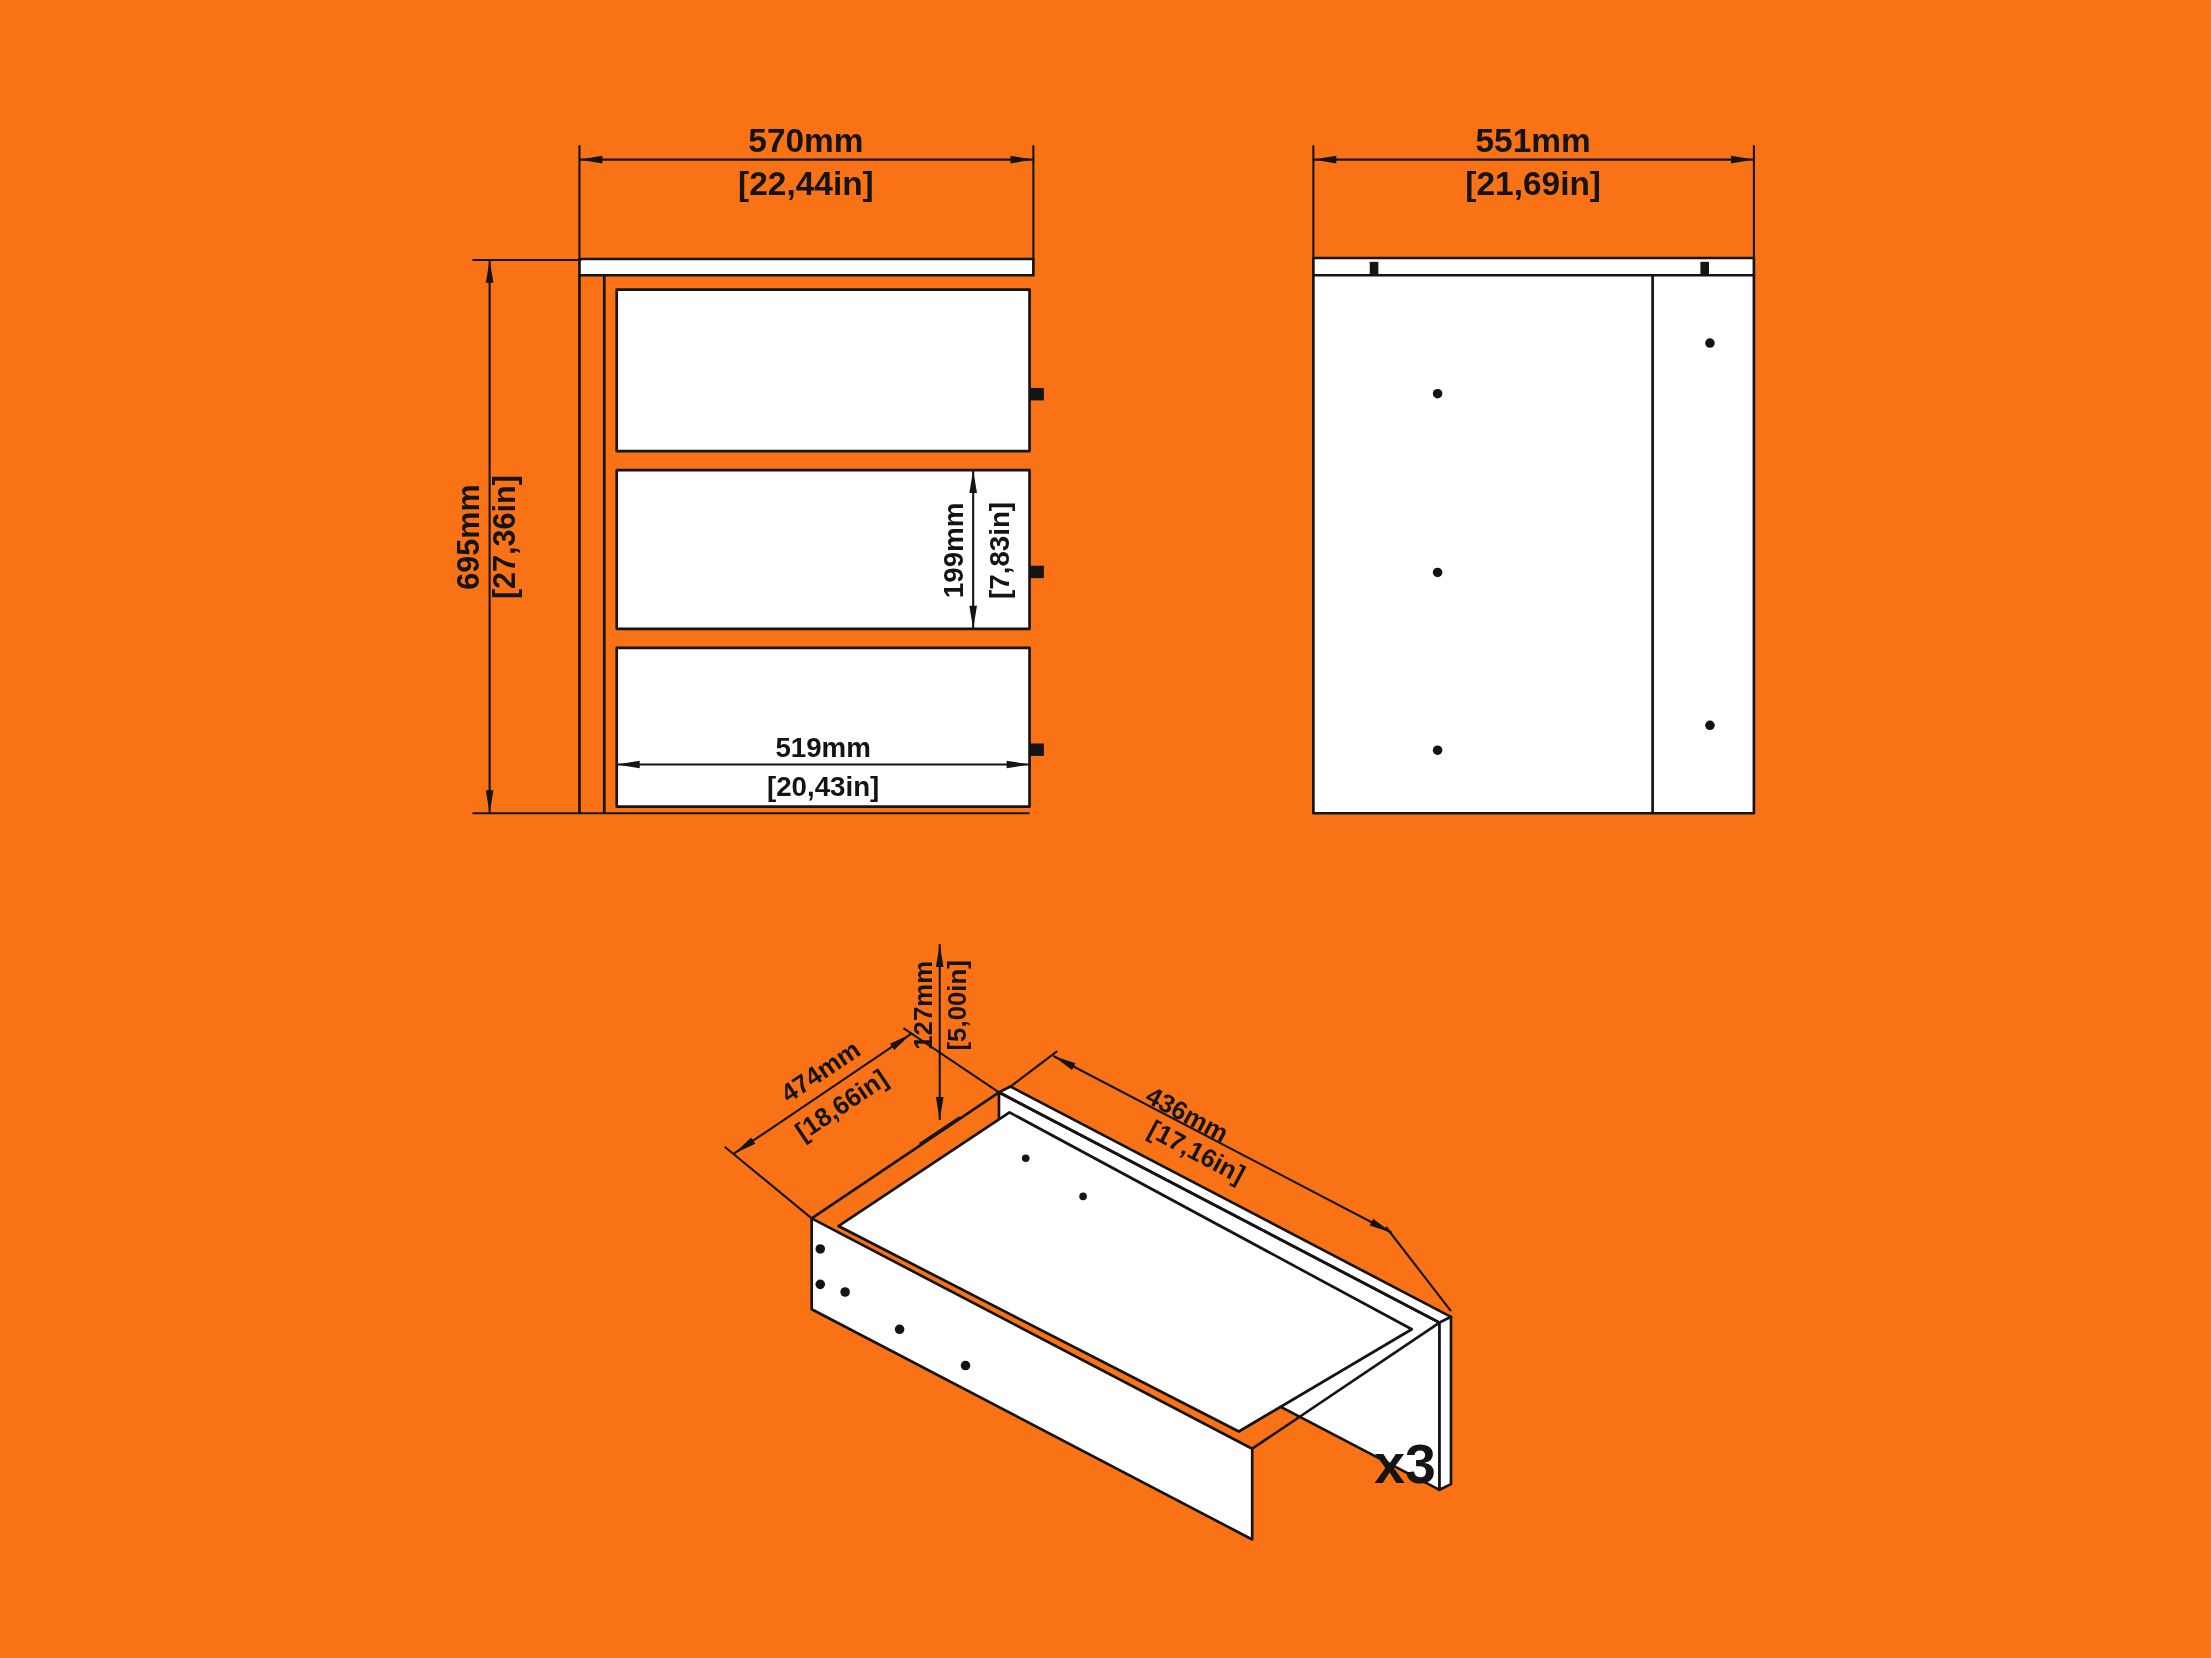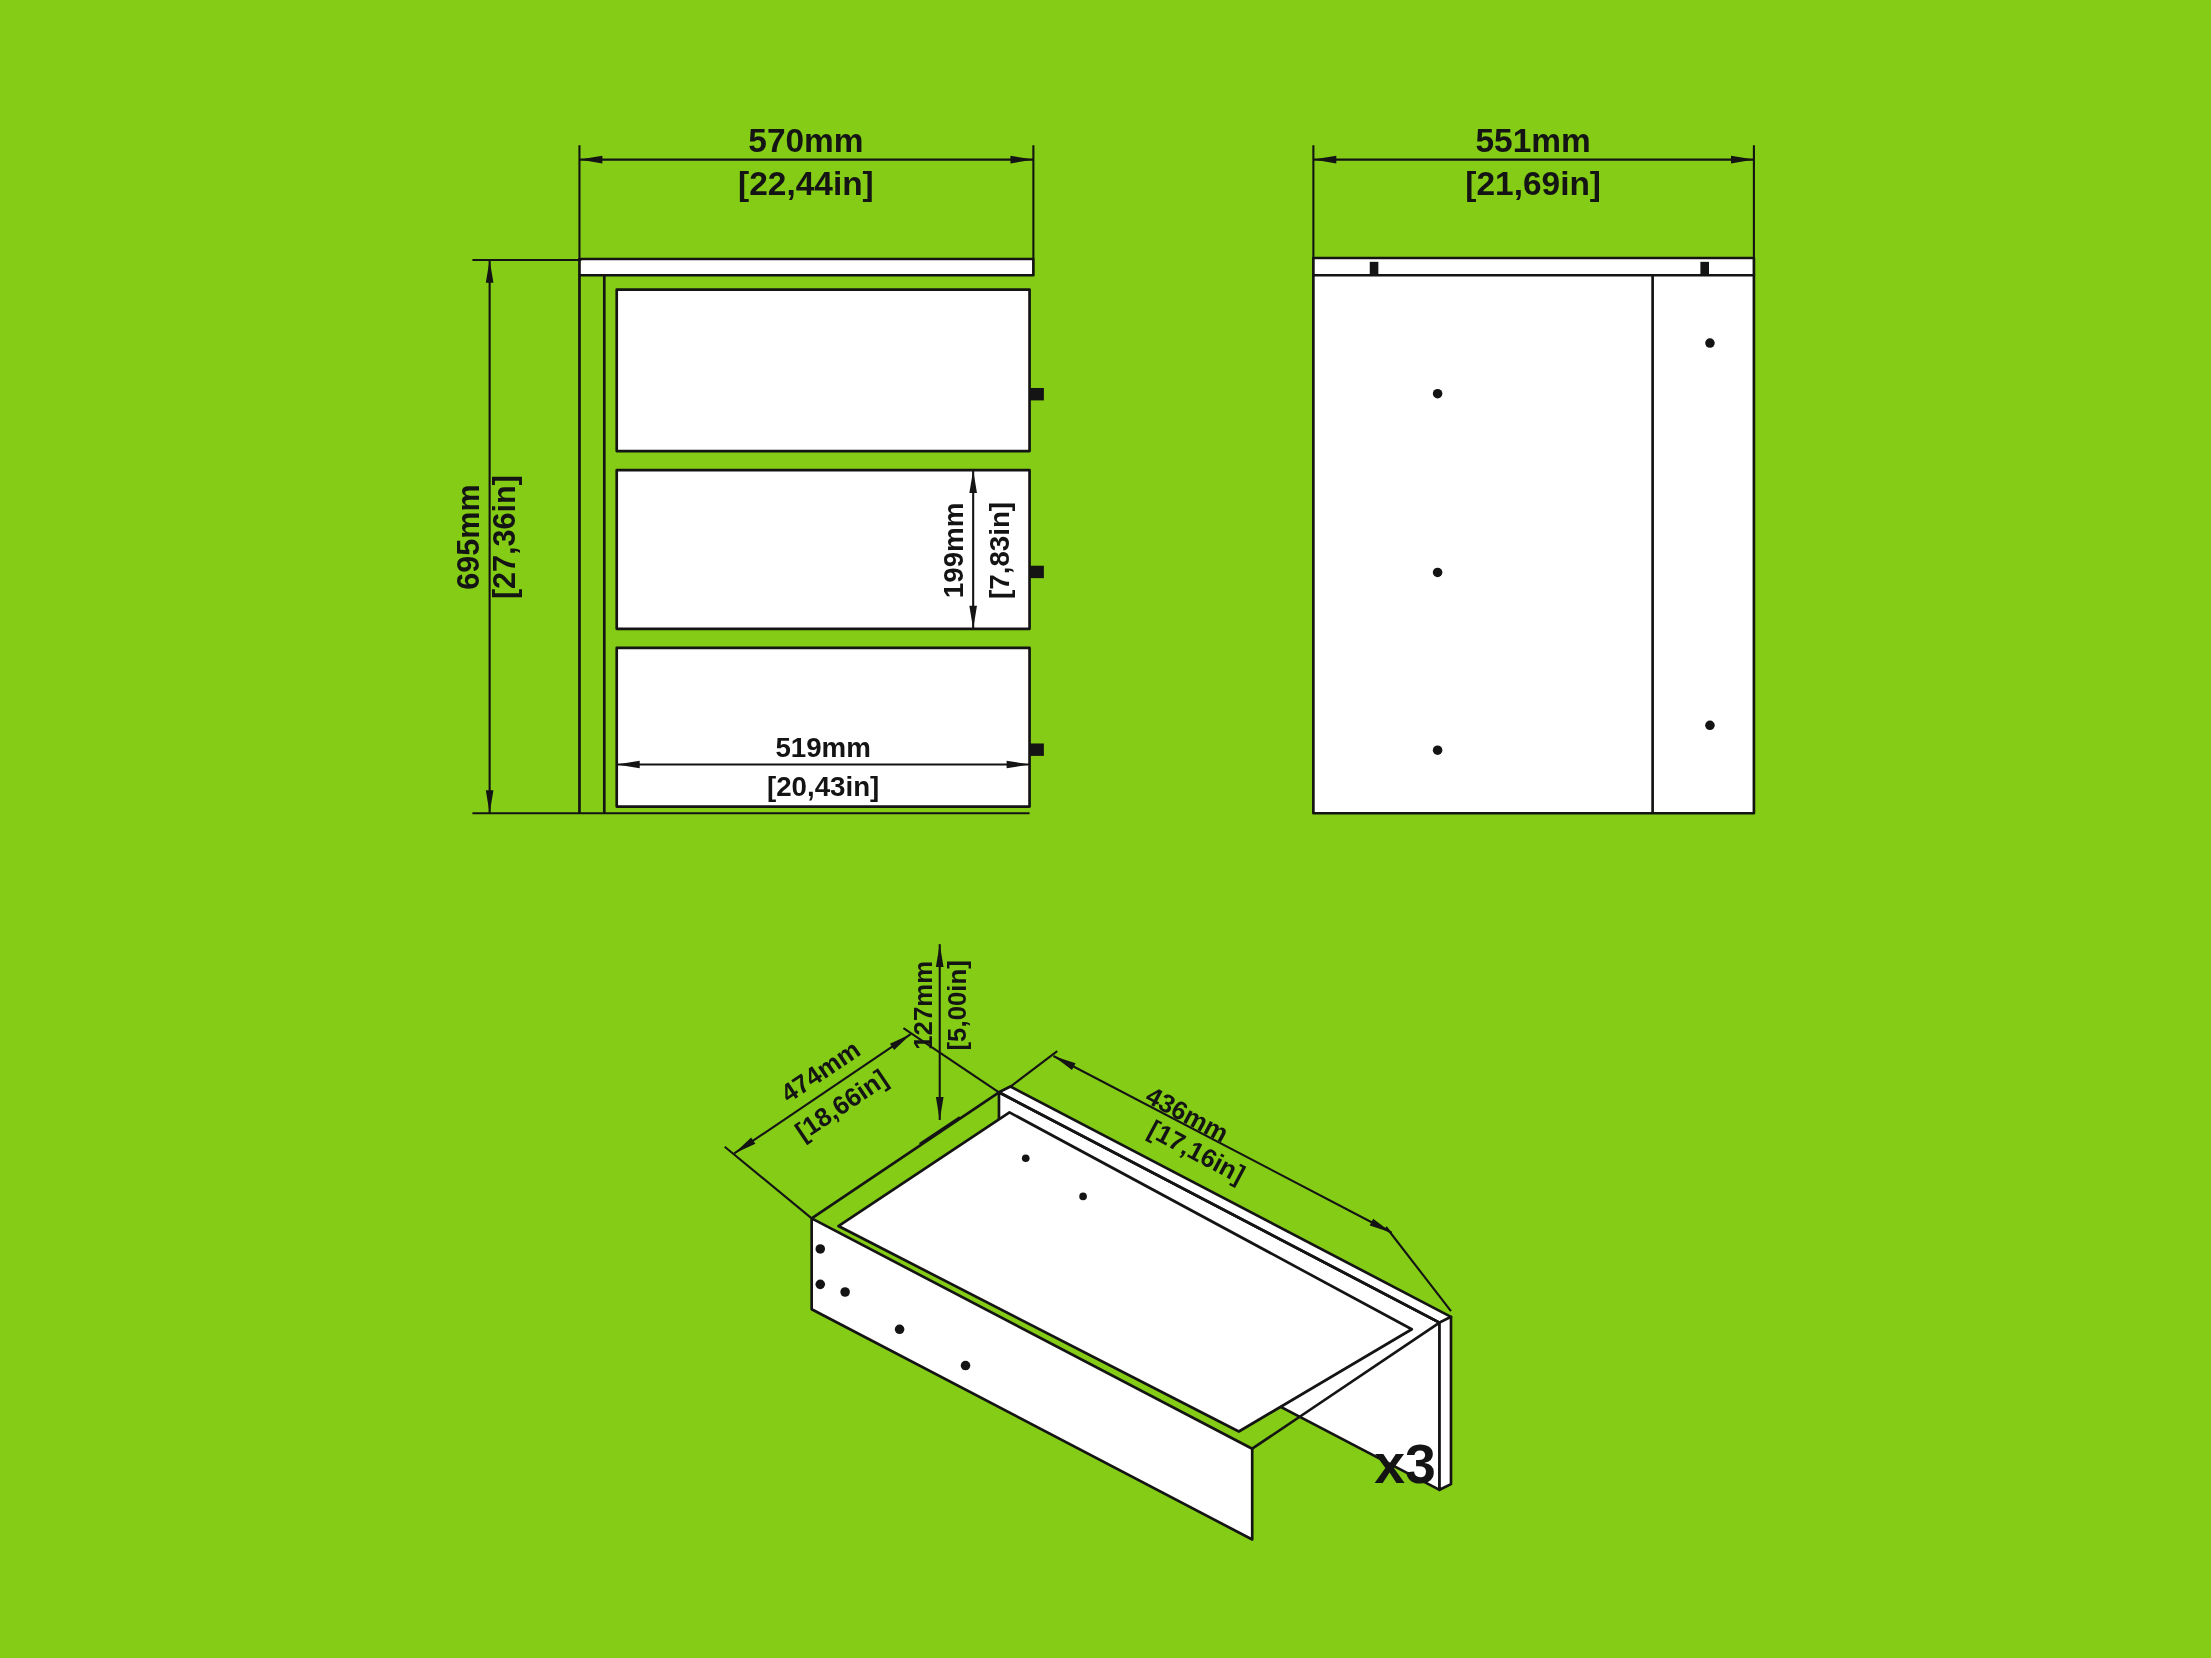--- a/index.html
+++ b/index.html
@@ -1,17 +1,17 @@
 <!DOCTYPE html>
 <html><head>
 <meta charset="utf-8">
 <style>
   html,body{margin:0;padding:0;background:#ffffff;}
   .stage{
-    width:2212px;height:1658px;background:#84cc16;
+    width:2212px;height:1658px;background:#f97316;
     position:relative;overflow:hidden;
     font-family:"Liberation Sans", sans-serif;
   }
   svg{display:block;}
   .ln{stroke:#141414;fill:none;}
   .w2{stroke-width:2.2px;}
   .w3{stroke-width:2.8px;}
   .face{fill:#ffffff;stroke:#141414;stroke-width:2.8px;stroke-linejoin:round;}
   .solid{fill:#141414;stroke:none;}
   .dot{fill:#141414;stroke:none;}

